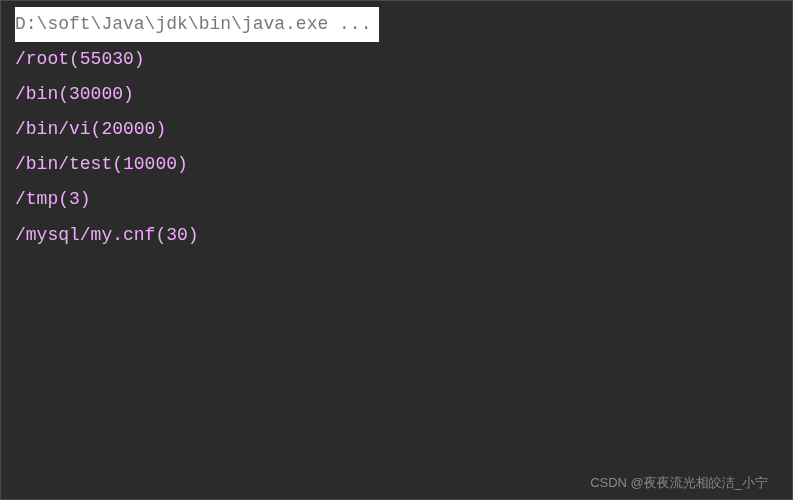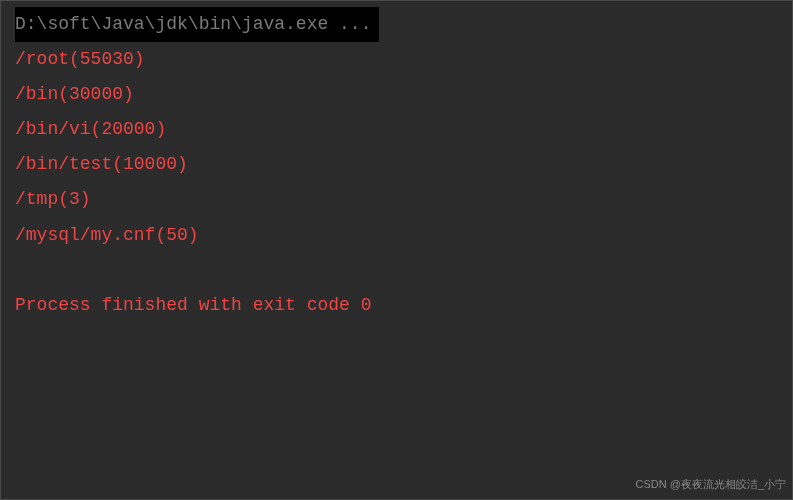--- a/index.html
+++ b/index.html
@@ -17,45 +17,44 @@
       color: #b8b8b8;
       overflow: hidden;
       position: relative;
       border: 1px solid #4a4a4a;
     }
     .console-output {
       padding: 6px 14px;
     }
     .header-line {
       color: #7a7a7a;
-      background: #000000;
+      background: #ffffff;
       display: inline-block;
       padding-right: 8px;
     }
     .output-line {
-      color: #ef4444;
+      color: #f0abfc;
       display: block;
     }
     .watermark {
       position: absolute;
       bottom: 4px;
-      right: 6px;
-      font-size: 11px;
+      right: 24px;
+      font-size: 13px;
       color: #888;
       font-family: Arial, sans-serif;
     }
   </style>
 </head>
 <body>
 
 <div class="console-output">
   <div class="header-line">D:\soft\Java\jdk\bin\java.exe ...</div>
   <div class="output-line">/root(55030)</div>
   <div class="output-line">/bin(30000)</div>
   <div class="output-line">/bin/vi(20000)</div>
   <div class="output-line">/bin/test(10000)</div>
   <div class="output-line">/tmp(3)</div>
-  <div class="output-line">/mysql/my.cnf(50)</div>
+  <div class="output-line">/mysql/my.cnf(30)</div>
   <div class="output-line">&nbsp;</div>
-  <div class="output-line">Process finished with exit code 0</div>
 </div>
 
 <div class="watermark">CSDN @夜夜流光相皎洁_小宁</div>
 
 </body></html>

